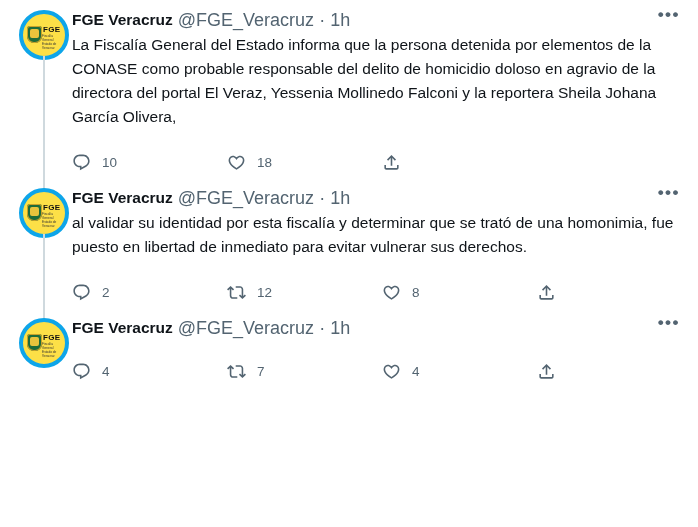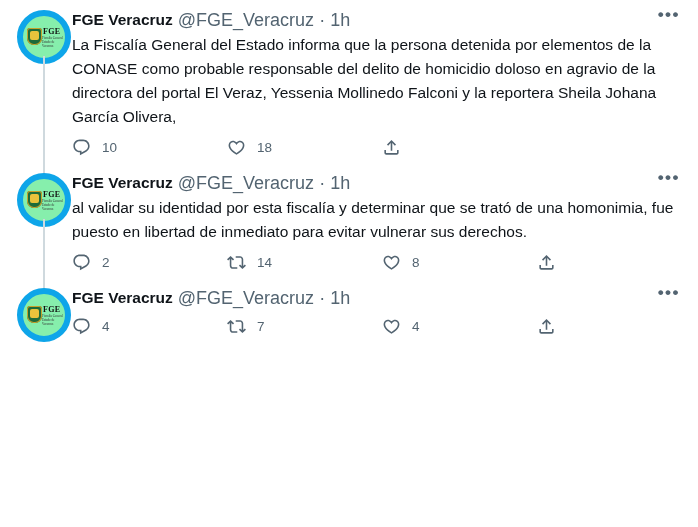--- a/index.html
+++ b/index.html
@@ -29,29 +29,28 @@
     flex: 0 0 56px;
     display: flex;
     flex-direction: column;
     align-items: center;
     position: relative;
   }
   .avatar {
     width: 42px;
     height: 42px;
     border-radius: 50%;
-    background: #86efac;
-    border: 6px solid #0ea5e9;
+    background: #fde047;
+    border: 4px solid #0ea5e9;
     position: relative;
     overflow: hidden;
     flex: 0 0 42px;
     display: flex;
     align-items: center;
     justify-content: center;
-    font-family: Liberation Serif, serif;
   }
   .avatar .crest {
     width: 15px;
     height: 17px;
     background: #1d6b3a;
     border-radius: 3px 3px 7px 7px;
     position: absolute;
     left: 4px;
     top: 12px;
     box-shadow: inset 0 0 0 1px #c8a12a;
@@ -129,21 +128,21 @@
   .tweet-text {
     font-size: 15.5px;
     line-height: 24px;
     color: #0f1419;
     margin-top: 3px;
     word-wrap: break-word;
   }
   .actions {
     display: flex;
     align-items: flex-start;
-    margin-top: 9px;
+    margin-top: 24px;
     max-width: 520px;
   }
   .action {
     display: flex;
     align-items: center;
     color: #536471;
     font-size: 13.5px;
     width: 155px;
     flex: 0 0 155px;
   }
@@ -241,21 +240,21 @@
               </svg>
           </span>
           <span class="count">2</span>
         </div>
         <div class="action">
           <span class="icon">
             <svg width="19" height="19" viewBox="0 0 24 24">
                 <path fill="#536471" d="M4.5 3.88l4.432 4.14-1.364 1.46L5.5 7.55V16c0 1.1.896 2 2 2H13v2H7.5c-2.209 0-4-1.79-4-4V7.55L1.432 9.48.068 8.02 4.5 3.88zM16.5 6H11V4h5.5c2.209 0 4 1.79 4 4v8.45l2.068-1.93 1.364 1.46-4.432 4.14-4.432-4.14 1.364-1.46 2.068 1.93V8c0-1.1-.896-2-2-2z"></path>
               </svg>
           </span>
-          <span class="count">14</span>
+          <span class="count">12</span>
         </div>
         <div class="action">
           <span class="icon">
             <svg width="19" height="19" viewBox="0 0 24 24">
                 <path fill="#536471" d="M16.697 5.5c-1.222-.06-2.679.51-3.89 2.16l-.805 1.09-.806-1.09C9.984 6.01 8.526 5.44 7.304 5.5c-1.243.07-2.349.78-2.91 1.91-.552 1.12-.633 2.78.479 4.82 1.074 1.97 3.257 4.27 7.129 6.61 3.87-2.34 6.052-4.64 7.126-6.61 1.111-2.04 1.03-3.7.477-4.82-.561-1.13-1.666-1.84-2.908-1.91zm4.187 7.69c-1.351 2.48-4.001 5.12-8.379 7.67l-.503.3-.504-.3c-4.379-2.55-7.029-5.19-8.382-7.67-1.36-2.5-1.41-4.86-.514-6.67.887-1.79 2.647-2.91 4.601-3.01 1.651-.09 3.368.56 4.798 2.01 1.429-1.45 3.146-2.1 4.796-2.01 1.954.1 3.714 1.22 4.601 3.01.896 1.81.846 4.17-.514 6.67z"></path>
               </svg>
           </span>
           <span class="count">8</span>
         </div>
         <div class="action share">

